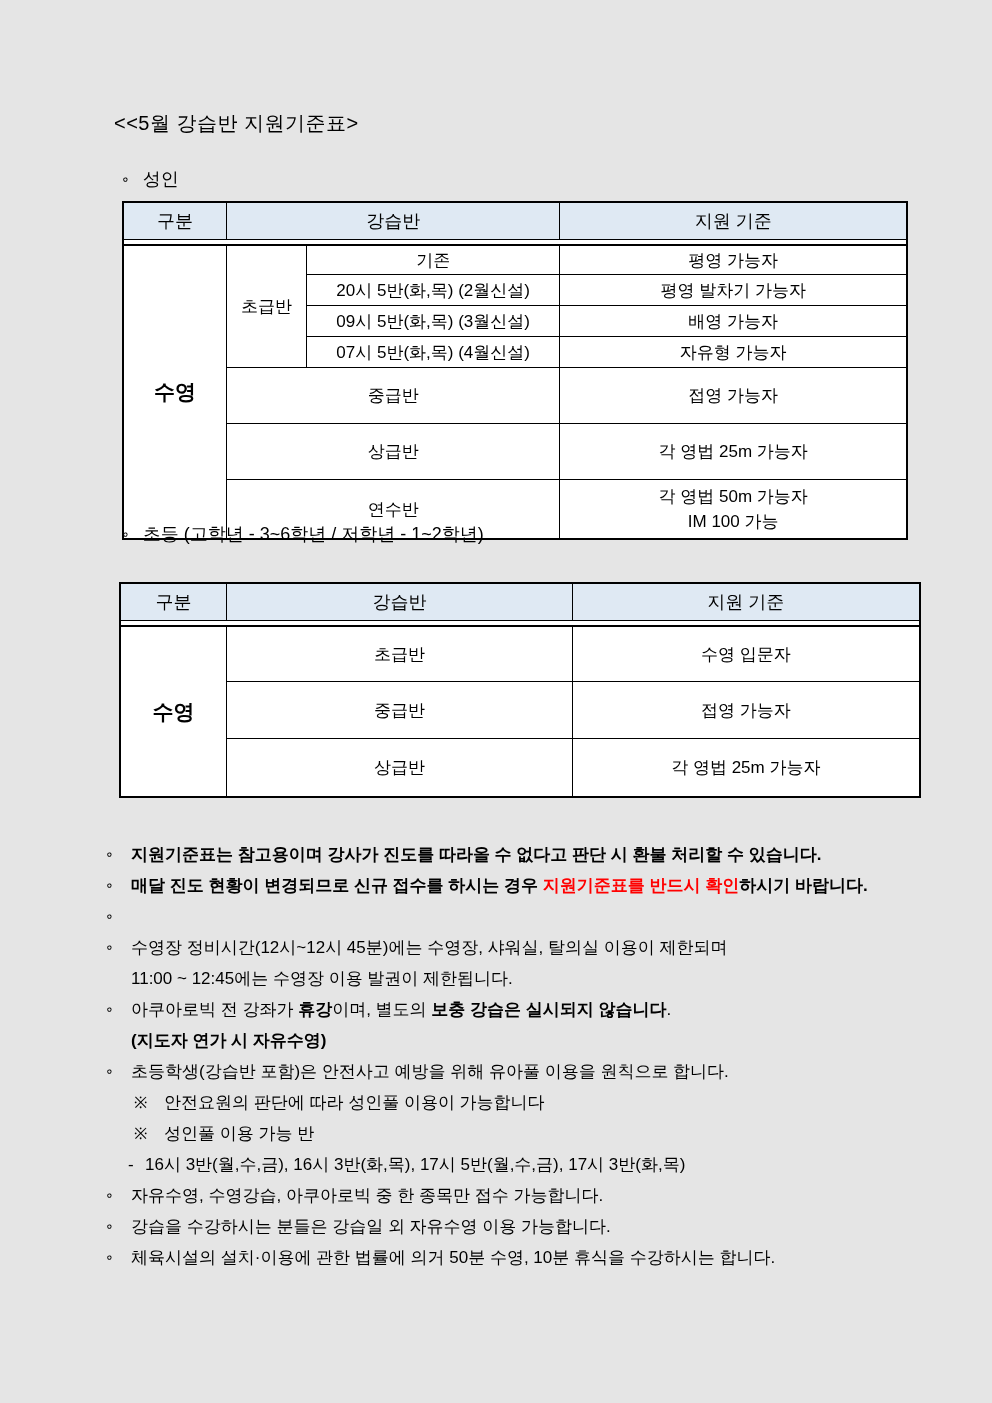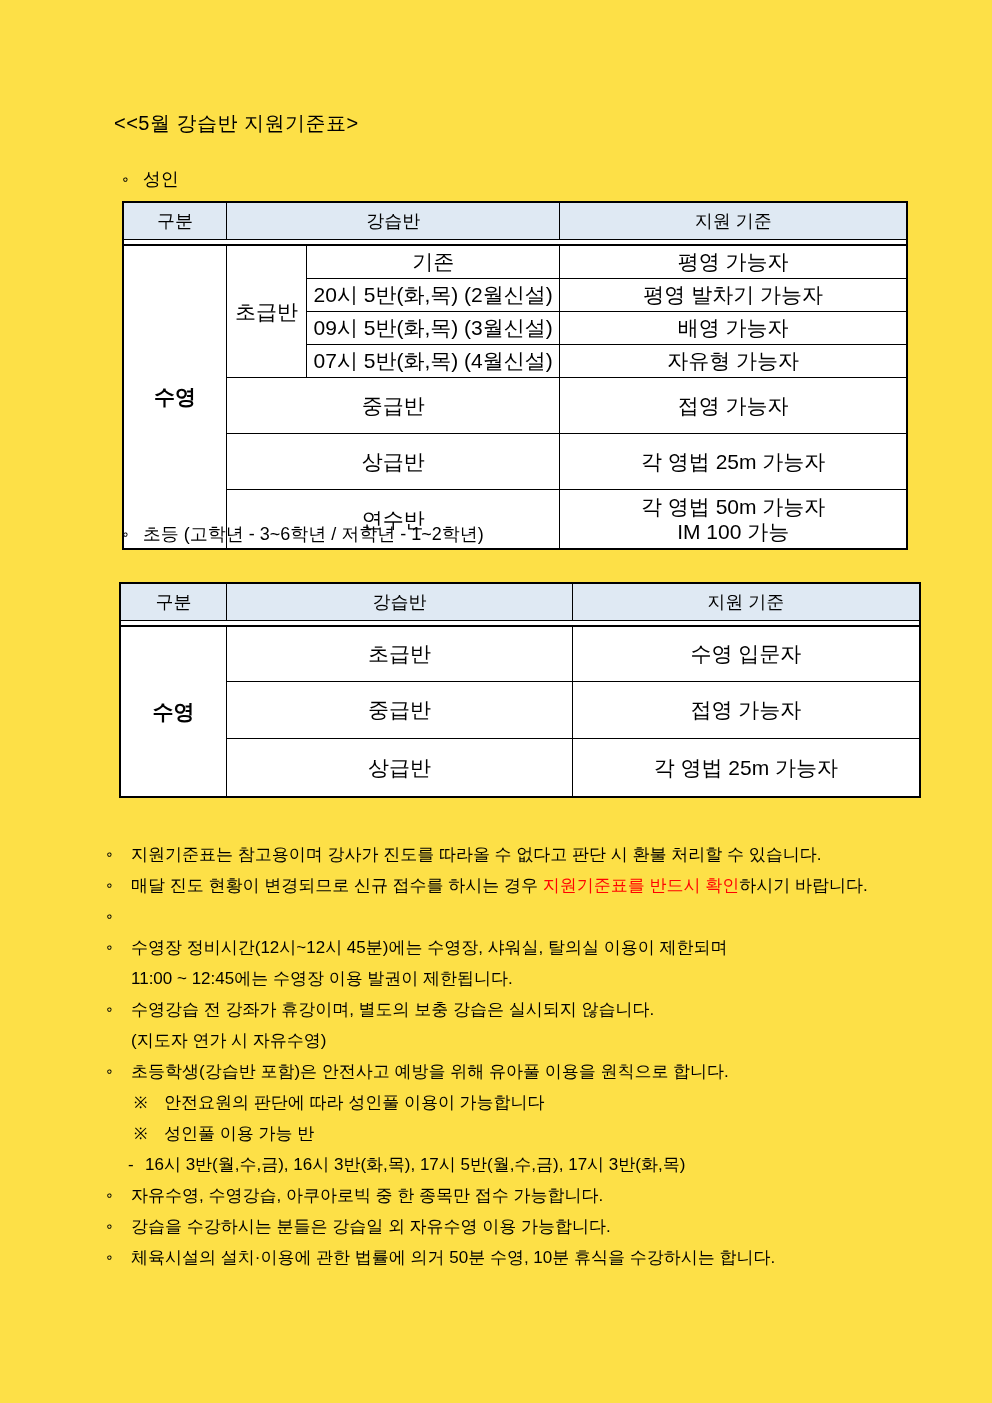--- a/index.html
+++ b/index.html
@@ -7,41 +7,41 @@
     --accent-red: #ff0000;
     --border-col: #000000;
   }
   * { box-sizing: border-box; }
   html, body { margin: 0; padding: 0; background: #ffffff; }
   body {
     width: 992px; height: 1403px;
     font-family: "Liberation Sans", sans-serif;
     color: #000;
   }
-  .page { position: relative; width: 992px; height: 1403px; overflow: hidden; background: #fde047; }
+  .page { position: relative; width: 992px; height: 1403px; overflow: hidden; background: #e5e5e5; }
 
   .title {
     position: absolute; left: 114px; top: 110px;
     font-size: 20px; letter-spacing: 0.5px;
   }
   .section-label { position: absolute; font-size: 18px; white-space: nowrap; }
   .section-label .sec-marker { display: inline-block; font-size: 14px; margin-right: 13px; transform: translateY(-1px); }
   .s1 { left: 121px; top: 167px; }
   .s2 { left: 121px; top: 522px; }
 
   .tbl-wrap { position: absolute; border: 2px solid var(--border-col); background: #fff; }
   .t1 { left: 122px; top: 201px; width: 786px; }
   .t2 { left: 119px; top: 582px; width: 802px; }
 
   table.tbl { border-collapse: separate; border-spacing: 0; width: 100%; table-layout: fixed; }
   .tbl th, .tbl td {
     border-right: 1px solid var(--border-col);
     border-bottom: 1px solid var(--border-col);
     text-align: center; vertical-align: middle;
-    padding: 2px 4px; font-size: 21px; overflow: hidden;
+    padding: 2px 4px; font-size: 17px; overflow: hidden;
   }
   .tbl th {
     background: var(--header-bg);
     font-weight: normal; font-size: 18px; height: 37px;
   }
   .tbl tr > *:last-child { border-right: none; }
   .tbl tr.spacer td { border: none; height: 4px; padding: 0; background: #fff; }
   .tbl tr.first-body td { border-top: 2px solid var(--border-col); }
   .tbl tbody tr:last-child td { border-bottom: none; }
   .tbl td.no-bottom { border-bottom: none; }
@@ -56,21 +56,21 @@
   .t1 tr.row6 td { height: 58px; line-height: 25px; }
   .t2 tbody tr td { height: 57px; }
 
   .notes { position: absolute; left: 100px; top: 839px; width: 850px; }
   .note { position: relative; padding-left: 31px; font-size: 17px; line-height: 31px; min-height: 31px; white-space: nowrap; }
   .note .mk { position: absolute; left: 5px; top: 0; font-size: 14px; }
   .note.ind1 { padding-left: 64px; }
   .note.ind1 .mk { left: 34px; font-size: 16px; }
   .note.ind2 { padding-left: 45px; }
   .note.ind2 .mk { left: 28px; font-size: 17px; }
-  .b { font-weight: normal; }
+  .b { font-weight: bold; }
   .red { color: var(--accent-red); }
 </style>
 </head>
 <body>
 
 <div class="page">
 
   <div class="title">&lt;&lt;5월 강습반 지원기준표&gt;</div>
 
   <div class="section-label s1">
@@ -168,21 +168,21 @@
         </tbody>
       </table>
     </div>
 
   <div class="notes" id="notes">
       <div class="note"><span class="mk">∘</span><span class="b">지원기준표는 참고용이며 강사가 진도를 따라올 수 없다고 판단 시 환불 처리할 수 있습니다.</span></div>
       <div class="note"><span class="mk">∘</span><span class="b">매달 진도 현황이 변경되므로 신규 접수를 하시는 경우 </span><span class="b red">지원기준표를 반드시 확인</span><span class="b">하시기 바랍니다.</span></div>
       <div class="note"><span class="mk">∘</span></div>
       <div class="note"><span class="mk">∘</span><span>수영장 정비시간(12시~12시 45분)에는 수영장, 샤워실, 탈의실 이용이 제한되며</span></div>
       <div class="note"><span>11:00 ~ 12:45에는 수영장 이용 발권이 제한됩니다.</span></div>
-      <div class="note"><span class="mk">∘</span><span>수영강습 전 강좌가 </span><span class="b">휴강</span><span>이며, 별도의 </span><span class="b">보충 강습은 실시되지 않습니다</span><span>.</span></div>
+      <div class="note"><span class="mk">∘</span><span>아쿠아로빅 전 강좌가 </span><span class="b">휴강</span><span>이며, 별도의 </span><span class="b">보충 강습은 실시되지 않습니다</span><span>.</span></div>
       <div class="note"><span class="b">(지도자 연가 시 자유수영)</span></div>
       <div class="note"><span class="mk">∘</span><span>초등학생(강습반 포함)은 안전사고 예방을 위해 유아풀 이용을 원칙으로 합니다.</span></div>
       <div class="note ind1"><span class="mk">※</span><span>안전요원의 판단에 따라 성인풀 이용이 가능합니다</span></div>
       <div class="note ind1"><span class="mk">※</span><span>성인풀 이용 가능 반</span></div>
       <div class="note ind2"><span class="mk">-</span><span>16시 3반(월,수,금), 16시 3반(화,목), 17시 5반(월,수,금), 17시 3반(화,목)</span></div>
       <div class="note"><span class="mk">∘</span><span>자유수영, 수영강습, 아쿠아로빅 중 한 종목만 접수 가능합니다.</span></div>
       <div class="note"><span class="mk">∘</span><span>강습을 수강하시는 분들은 강습일 외 자유수영 이용 가능합니다.</span></div>
       <div class="note"><span class="mk">∘</span><span>체육시설의 설치·이용에 관한 법률에 의거 50분 수영, 10분 휴식을 수강하시는 합니다.</span></div>
     </div>
 

